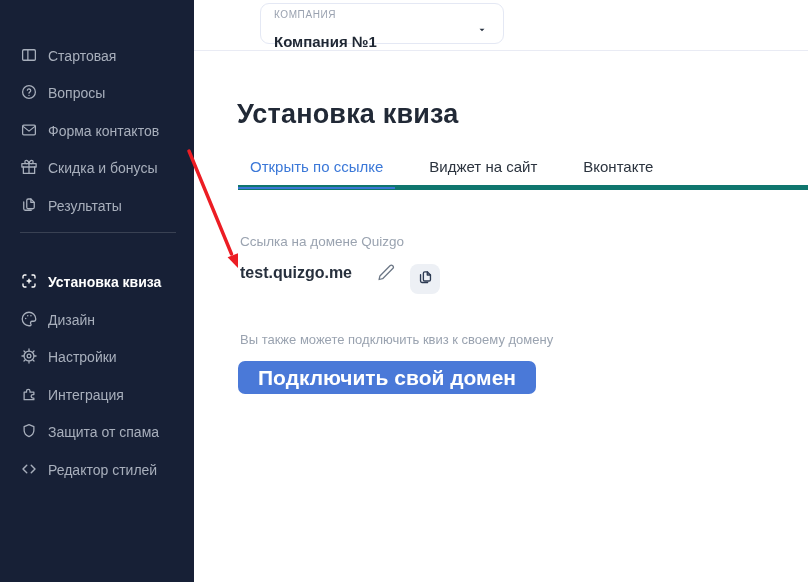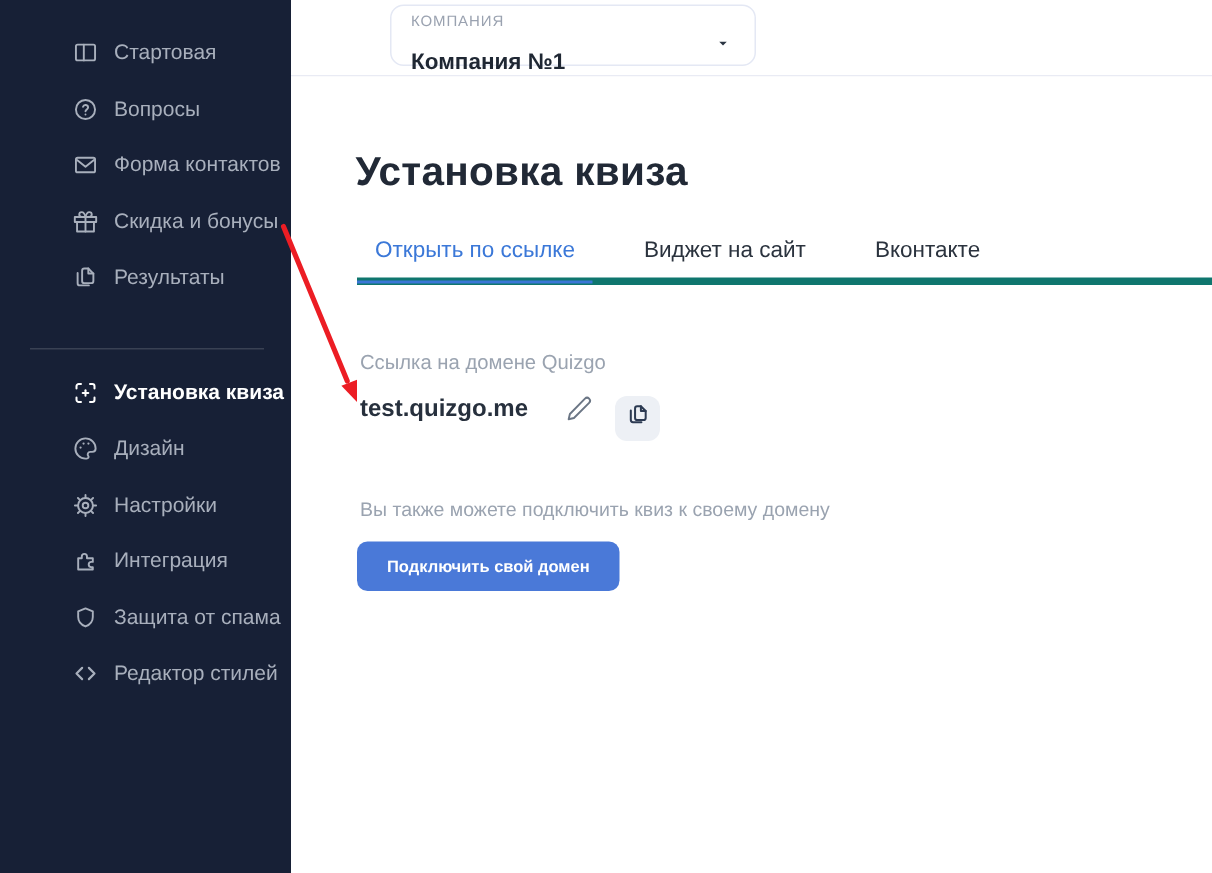--- a/index.html
+++ b/index.html
@@ -13,22 +13,22 @@
   .sidebar{position:absolute;left:0;top:0;width:194px;height:582px;background:#172036;}
   .back-btn{
     margin:7px 0 0 13px;width:163px;height:44px;border-radius:9px;
     background:#242d45;display:flex;align-items:center;padding:0 0 0 14px;cursor:pointer;
   }
   .back-btn .ic{width:16px;height:16px;color:#8e96a7;flex:0 0 auto;}
   .back-btn .lbl{margin-left:8px;font-size:14px;color:#8e96a7;white-space:nowrap;}
   .nav{margin-top:26px;}
   .nav2{margin-top:0;}
   .nav-item{
-    height:37.5px;display:flex;align-items:flex-start;padding-left:32px;cursor:pointer;
-    color:#a8afbc;font-size:14px;white-space:nowrap;margin-left:16px;
+    height:37.5px;display:flex;align-items:flex-end;padding-left:20px;cursor:pointer;
+    color:#a8afbc;font-size:14px;white-space:nowrap;
   }
   .nav-item .ic{width:18px;height:18px;flex:0 0 auto;}
   .nav-item .lbl{margin-left:10px;}
   .nav-item.active{color:#ffffff;font-weight:700;}
   .side-divider{height:1px;background:rgba(255,255,255,.15);margin:18px 18px 20px 20px;}
   
   .topbar{position:absolute;left:194px;top:0;right:0;height:51px;background:#fff;border-bottom:1px solid #e9ebf4;}
   .company-select{
     position:absolute;left:66px;top:3px;width:244px;height:41px;background:#fff;
     border:1px solid #e4e8f4;border-radius:9px;padding:5px 0 0 13px;cursor:pointer;
@@ -48,21 +48,21 @@
   .domain-row{position:absolute;left:46px;top:213px;height:30px;display:flex;align-items:flex-start;}
   .domain-text{font-size:16px;font-weight:700;color:#27303d;}
   .edit-btn{margin-left:24px;width:20px;height:20px;color:#6b7685;cursor:pointer;display:flex;align-items:center;justify-content:center;}
   .edit-btn svg{width:18px;height:18px;}
   .copy-btn{margin-left:14px;width:30px;height:30px;border-radius:8px;background:#edf0f5;cursor:pointer;
             display:flex;align-items:center;justify-content:center;color:#2c3a52;}
   .copy-btn svg{width:17px;height:17px;}
   .hint{position:absolute;left:46px;top:281px;font-size:13px;color:#9aa3b0;}
   .connect-btn{
     position:absolute;left:44px;top:310px;height:33px;padding:0 20px;border:none;border-radius:7px;
-    background:#4a79d8;color:#ffffff;font-size:11px;font-weight:600;font-family:"Liberation Sans",sans-serif;
+    background:#4a79d8;color:#ffffff;font-size:21px;font-weight:600;font-family:"Liberation Sans",sans-serif;
     display:inline-flex;align-items:center;cursor:pointer;white-space:nowrap;
   }
   .arrow-overlay{position:absolute;left:0;top:0;width:808px;height:582px;pointer-events:none;z-index:50;}
 </style>
 </head>
 <body>
 
 <div class="stage">
 
   <aside class="sidebar">

